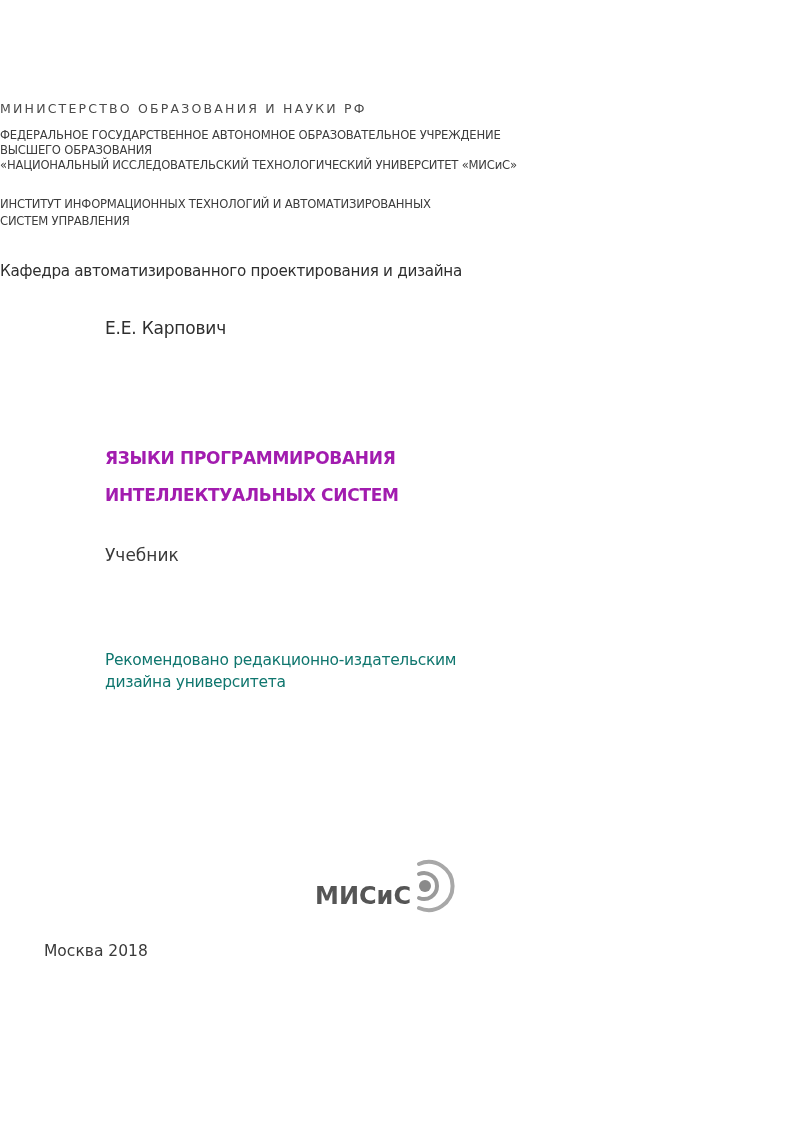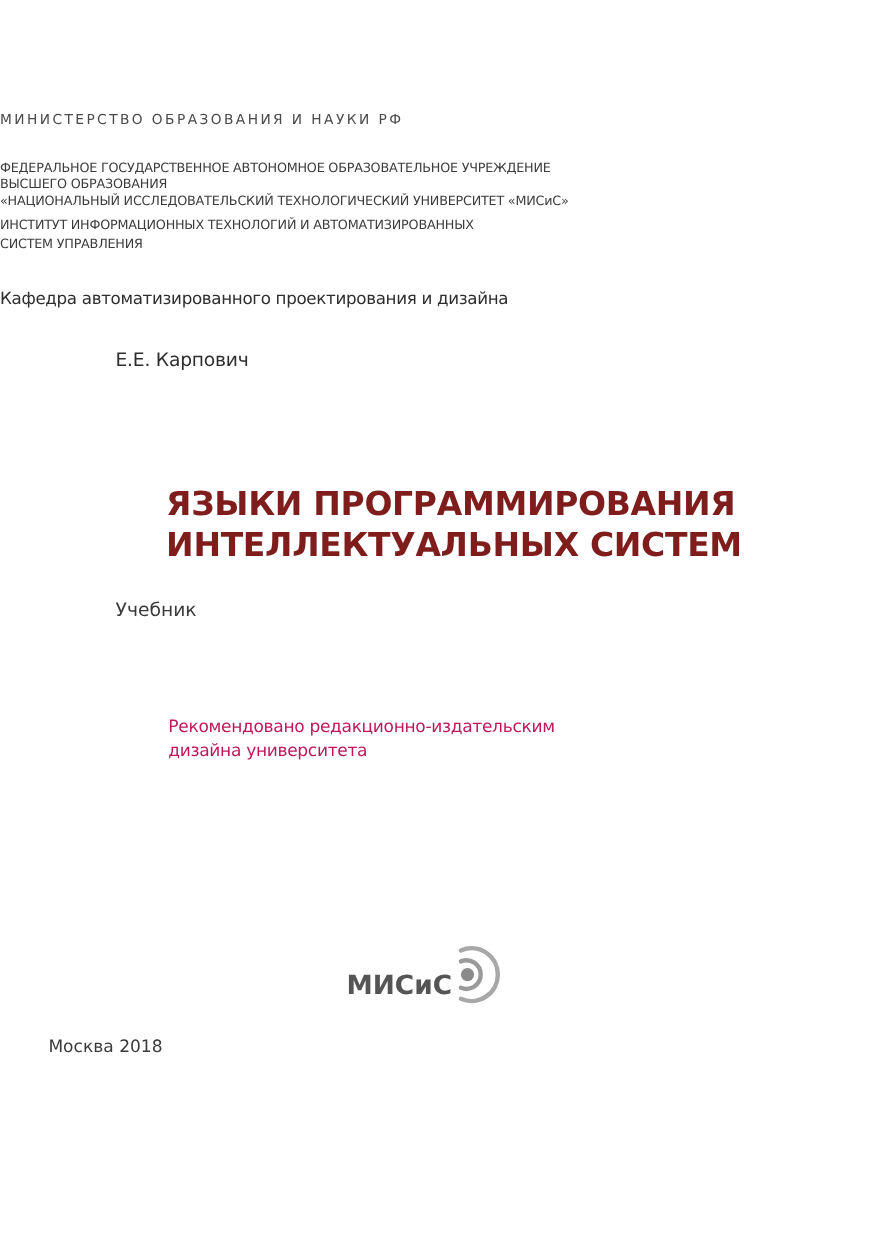--- a/index.html
+++ b/index.html
@@ -24,21 +24,20 @@
       font-size: 12.5px;
       letter-spacing: 2.2px;
       color: #4a4a4a;
     }
     .federal {
       top: 128px;
       font-size: 11.6px;
       line-height: 15px;
       color: #3c3c3c;
       letter-spacing: -0.2px;
-      margin-top: 17px;
     }
     .federal div { white-space: nowrap; }
     .institute {
       top: 196px;
       font-size: 11.6px;
       line-height: 17px;
       color: #3c3c3c;
       letter-spacing: -0.2px;
     }
     .department {
@@ -51,39 +50,37 @@
     .left { position: absolute; left: 105px; }
 
     .author {
       top: 318px;
       font-size: 17px;
       color: #2e2e2e;
       letter-spacing: -0.2px;
     }
     .title {
       top: 440px;
-      font-size: 30px;
+      font-size: 17px;
       line-height: 37px;
       font-weight: bold;
-      color: #7f1d1d;
+      color: #a21caf;
       letter-spacing: -0.3px;
-      margin-left: 46px;
     }
     .subtitle {
       top: 545px;
       font-size: 17px;
       color: #3a3a3a;
     }
     .recommend {
       top: 649px;
       font-size: 15.5px;
       line-height: 22px;
-      color: #be185d;
+      color: #0f766e;
       letter-spacing: -0.3px;
-      margin-left: 48px;
     }
 
     .logo {
       position: absolute;
       left: 315px;
       top: 858px;
       width: 140px;
       height: 60px;
     }
     .logo-text {

